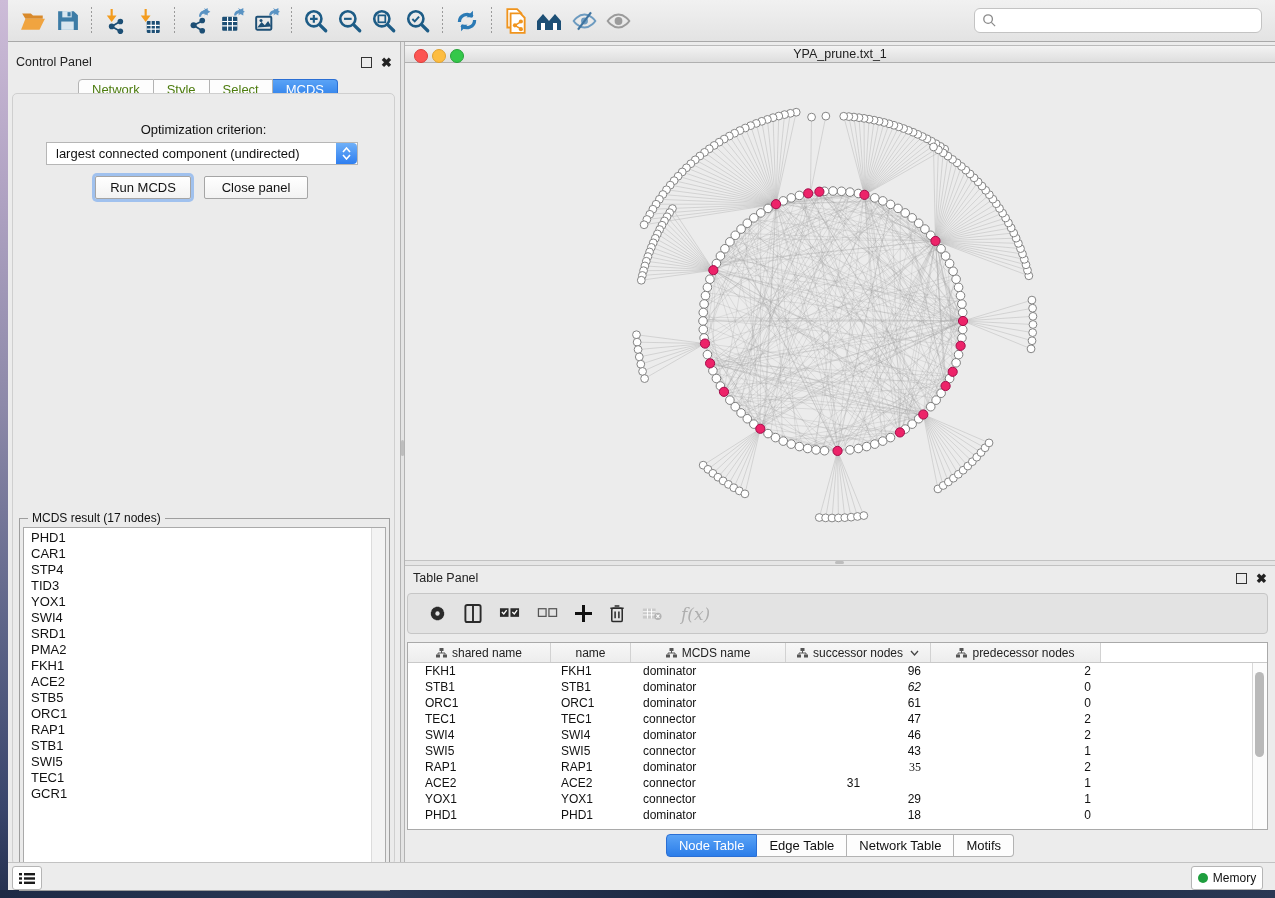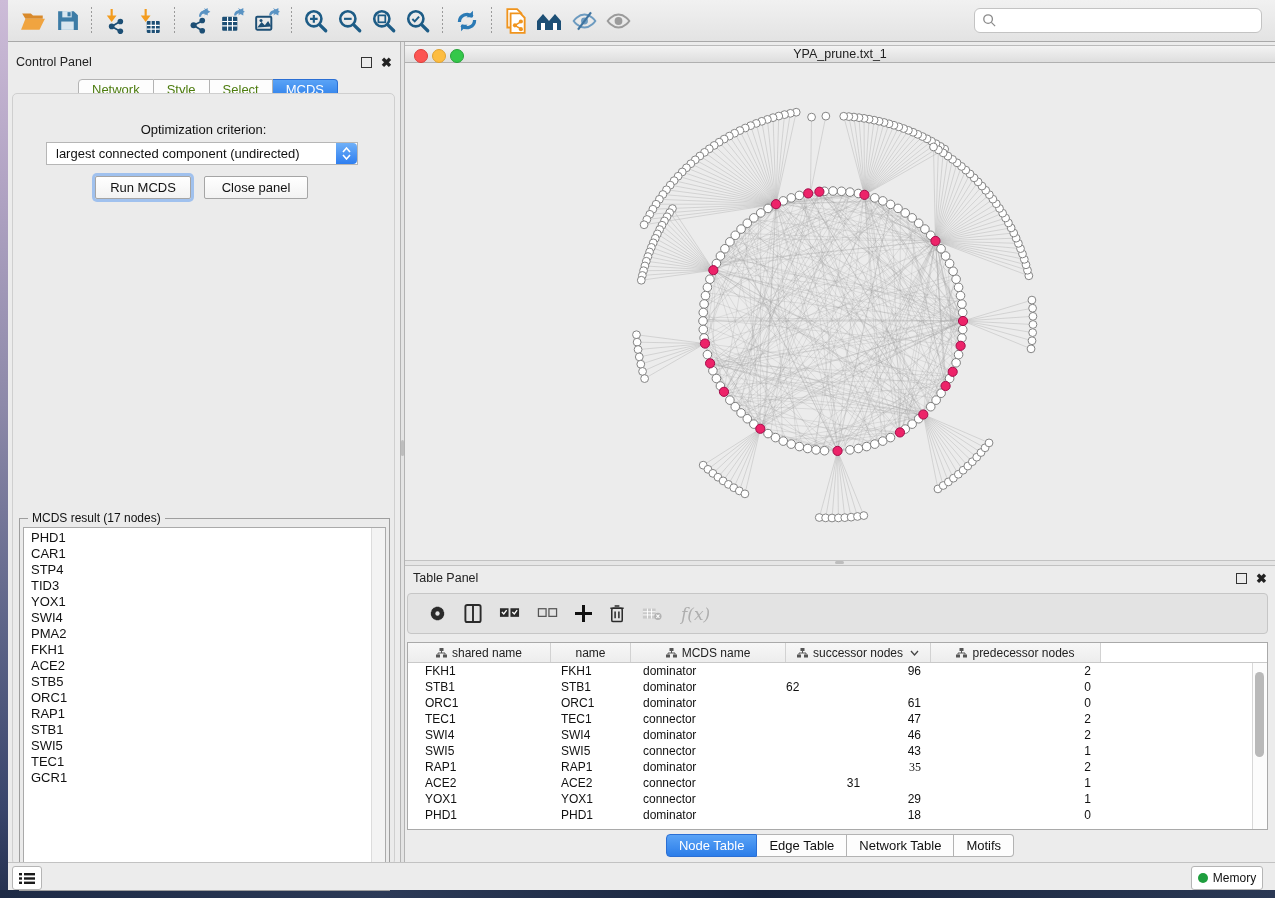--- a/index.html
+++ b/index.html
@@ -306,20 +306,21 @@
         <div id="mcds-fieldset" class="abs">
           <div id="mcds-legend">MCDS result (17 nodes)</div>
           <div id="mcds-listbox">
             <ul id="mcds-list">
                 <li>PHD1</li>
                 <li>CAR1</li>
                 <li>STP4</li>
                 <li>TID3</li>
                 <li>YOX1</li>
                 <li>SWI4</li>
+                <li>SRD1</li>
                 <li>PMA2</li>
                 <li>FKH1</li>
                 <li>ACE2</li>
                 <li>STB5</li>
                 <li>ORC1</li>
                 <li>RAP1</li>
                 <li>STB1</li>
                 <li>SWI5</li>
                 <li>TEC1</li>
                 <li>GCR1</li>
@@ -1206,21 +1207,21 @@
                 <div class="nt-cell" style="width: 143px; padding-left: 17px;">FKH1</div>
                 <div class="nt-cell" style="width: 80px; padding-left: 10px;">FKH1</div>
                 <div class="nt-cell" style="width: 155px; padding-left: 12px;">dominator</div>
                 <div class="nt-cell" style="width: 145px; text-align: right; padding-right: 10px;">96</div>
                 <div class="nt-cell" style="width: 170px; text-align: right; padding-right: 10px;">2</div>
               </div>
               <div class="nt-row">
                 <div class="nt-cell" style="width: 143px; padding-left: 17px;">STB1</div>
                 <div class="nt-cell" style="width: 80px; padding-left: 10px;">STB1</div>
                 <div class="nt-cell" style="width: 155px; padding-left: 12px;">dominator</div>
-                <div class="nt-cell" style="width: 145px; padding-right: 10px;">62</div>
+                <div class="nt-cell" style="width: 145px; text-align: right; padding-right: 10px; font-style: italic;">62</div>
                 <div class="nt-cell" style="width: 170px; text-align: right; padding-right: 10px;">0</div>
               </div>
               <div class="nt-row">
                 <div class="nt-cell" style="width: 143px; padding-left: 17px;">ORC1</div>
                 <div class="nt-cell" style="width: 80px; padding-left: 10px;">ORC1</div>
                 <div class="nt-cell" style="width: 155px; padding-left: 12px;">dominator</div>
                 <div class="nt-cell" style="width: 145px; text-align: right; padding-right: 10px;">61</div>
                 <div class="nt-cell" style="width: 170px; text-align: right; padding-right: 10px;">0</div>
               </div>
               <div class="nt-row">

